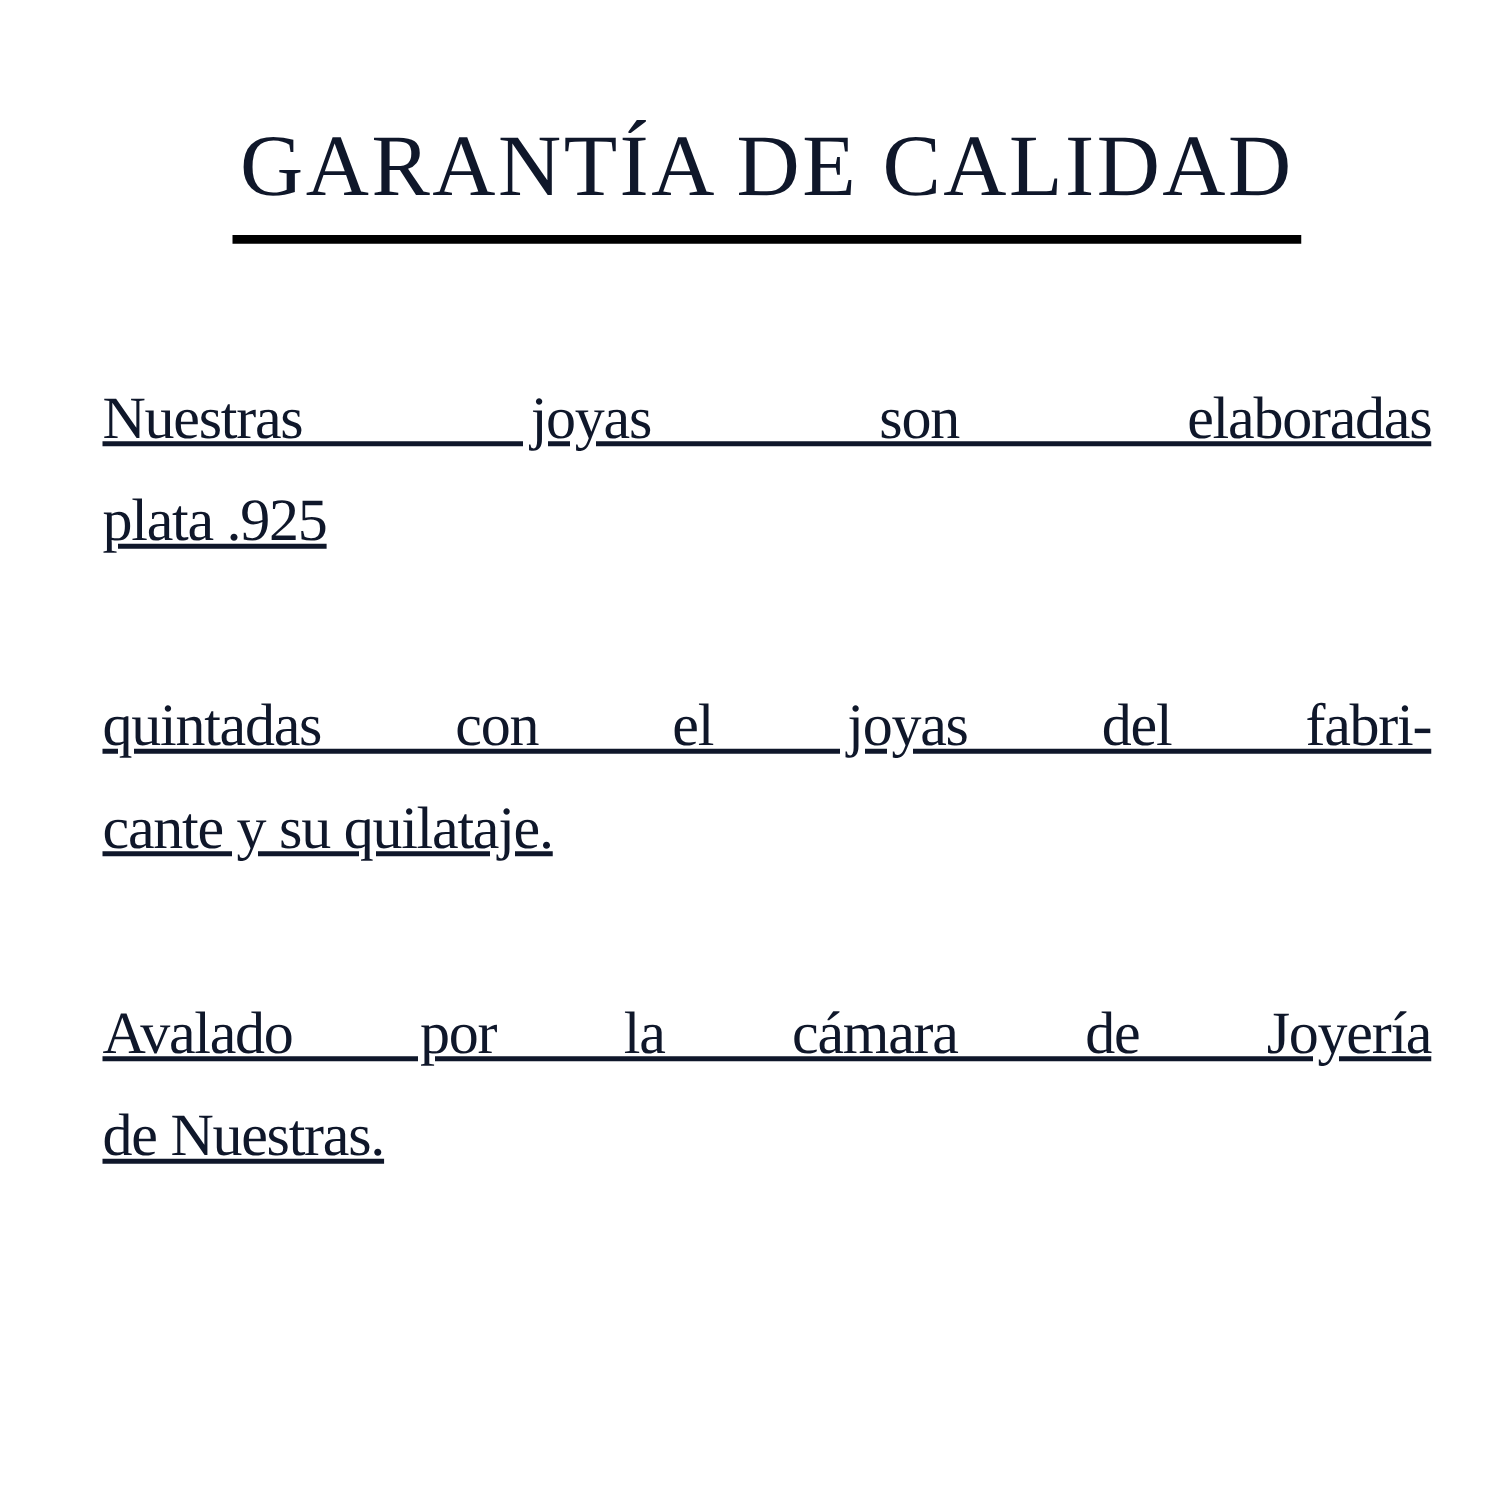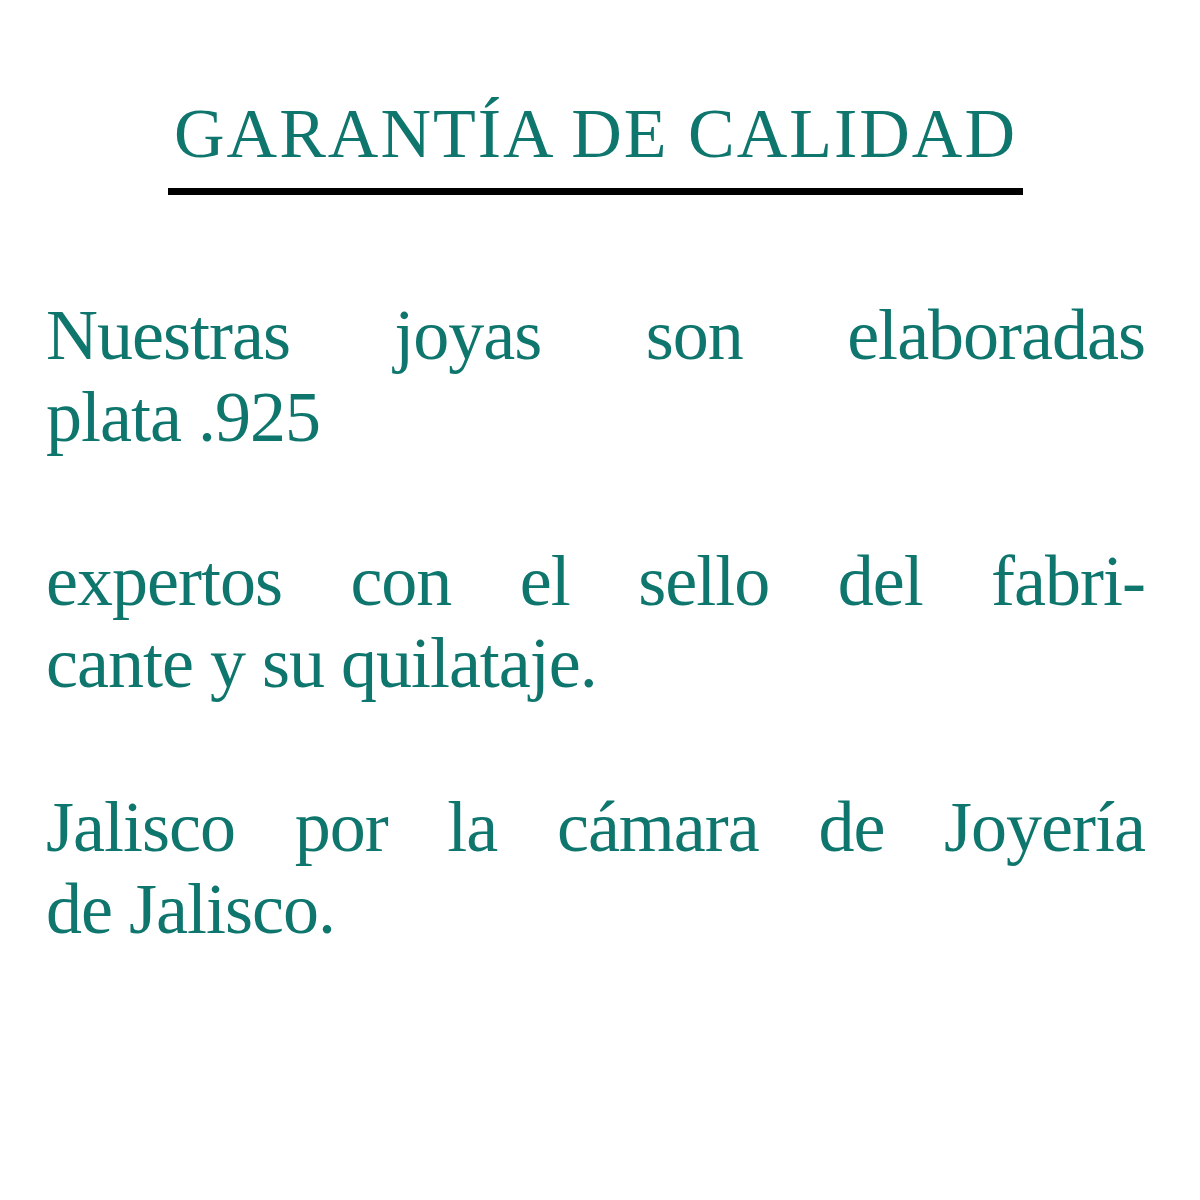--- a/index.html
+++ b/index.html
@@ -8,49 +8,50 @@
     background: #ffffff;
     width: 1200px;
     height: 1200px;
     overflow: hidden;
   }
   .page {
     box-sizing: border-box;
     width: 1200px;
     height: 1200px;
     background: #ffffff;
-    color: #0f766e;
+    color: #0f172a;
     font-family: "Liberation Serif", "DejaVu Serif", serif;
-    padding: 48px 55px 0 46px;
+    padding: 48px 55px 0 82px;
     font-variant-numeric: oldstyle-nums;
   }
   .title-wrap {
     text-align: center;
     margin: 0 0 52px 0;
   }
   .title {
     display: inline-block;
     font-size: 70px;
     font-weight: 400;
     letter-spacing: 2px;
     line-height: 1.1;
     border-bottom: 7px solid #000000;
     padding: 0 6px 16px 6px;
     white-space: nowrap;
   }
   .para {
     margin: 0 0 82px 0;
   }
   .line {
-    font-size: 72px;
+    font-size: 48px;
     line-height: 82px;
     white-space: normal;
     text-align: justify;
     text-align-last: justify;
     letter-spacing: -1px;
+    text-decoration: underline;
   }
   .line.last {
     text-align: center;
     text-align-last: left;
   }
 </style>
 </head>
 <body>
 
 <div class="page">
@@ -58,22 +59,22 @@
   <div class="title-wrap">
     <h1 class="title">GARANTÍA DE CALIDAD</h1>
   </div>
 
   <div class="para">
     <div class="line">Nuestras joyas son elaboradas</div>
     <div class="line last">plata .925</div>
   </div>
 
   <div class="para">
-    <div class="line">expertos con el sello del fabri-</div>
+    <div class="line">quintadas con el joyas del fabri-</div>
     <div class="line last">cante y su quilataje.</div>
   </div>
 
   <div class="para">
-    <div class="line">Jalisco por la cámara de Joyería</div>
-    <div class="line last">de Jalisco.</div>
+    <div class="line">Avalado por la cámara de Joyería</div>
+    <div class="line last">de Nuestras.</div>
   </div>
 
 </div>
 
 </body></html>

